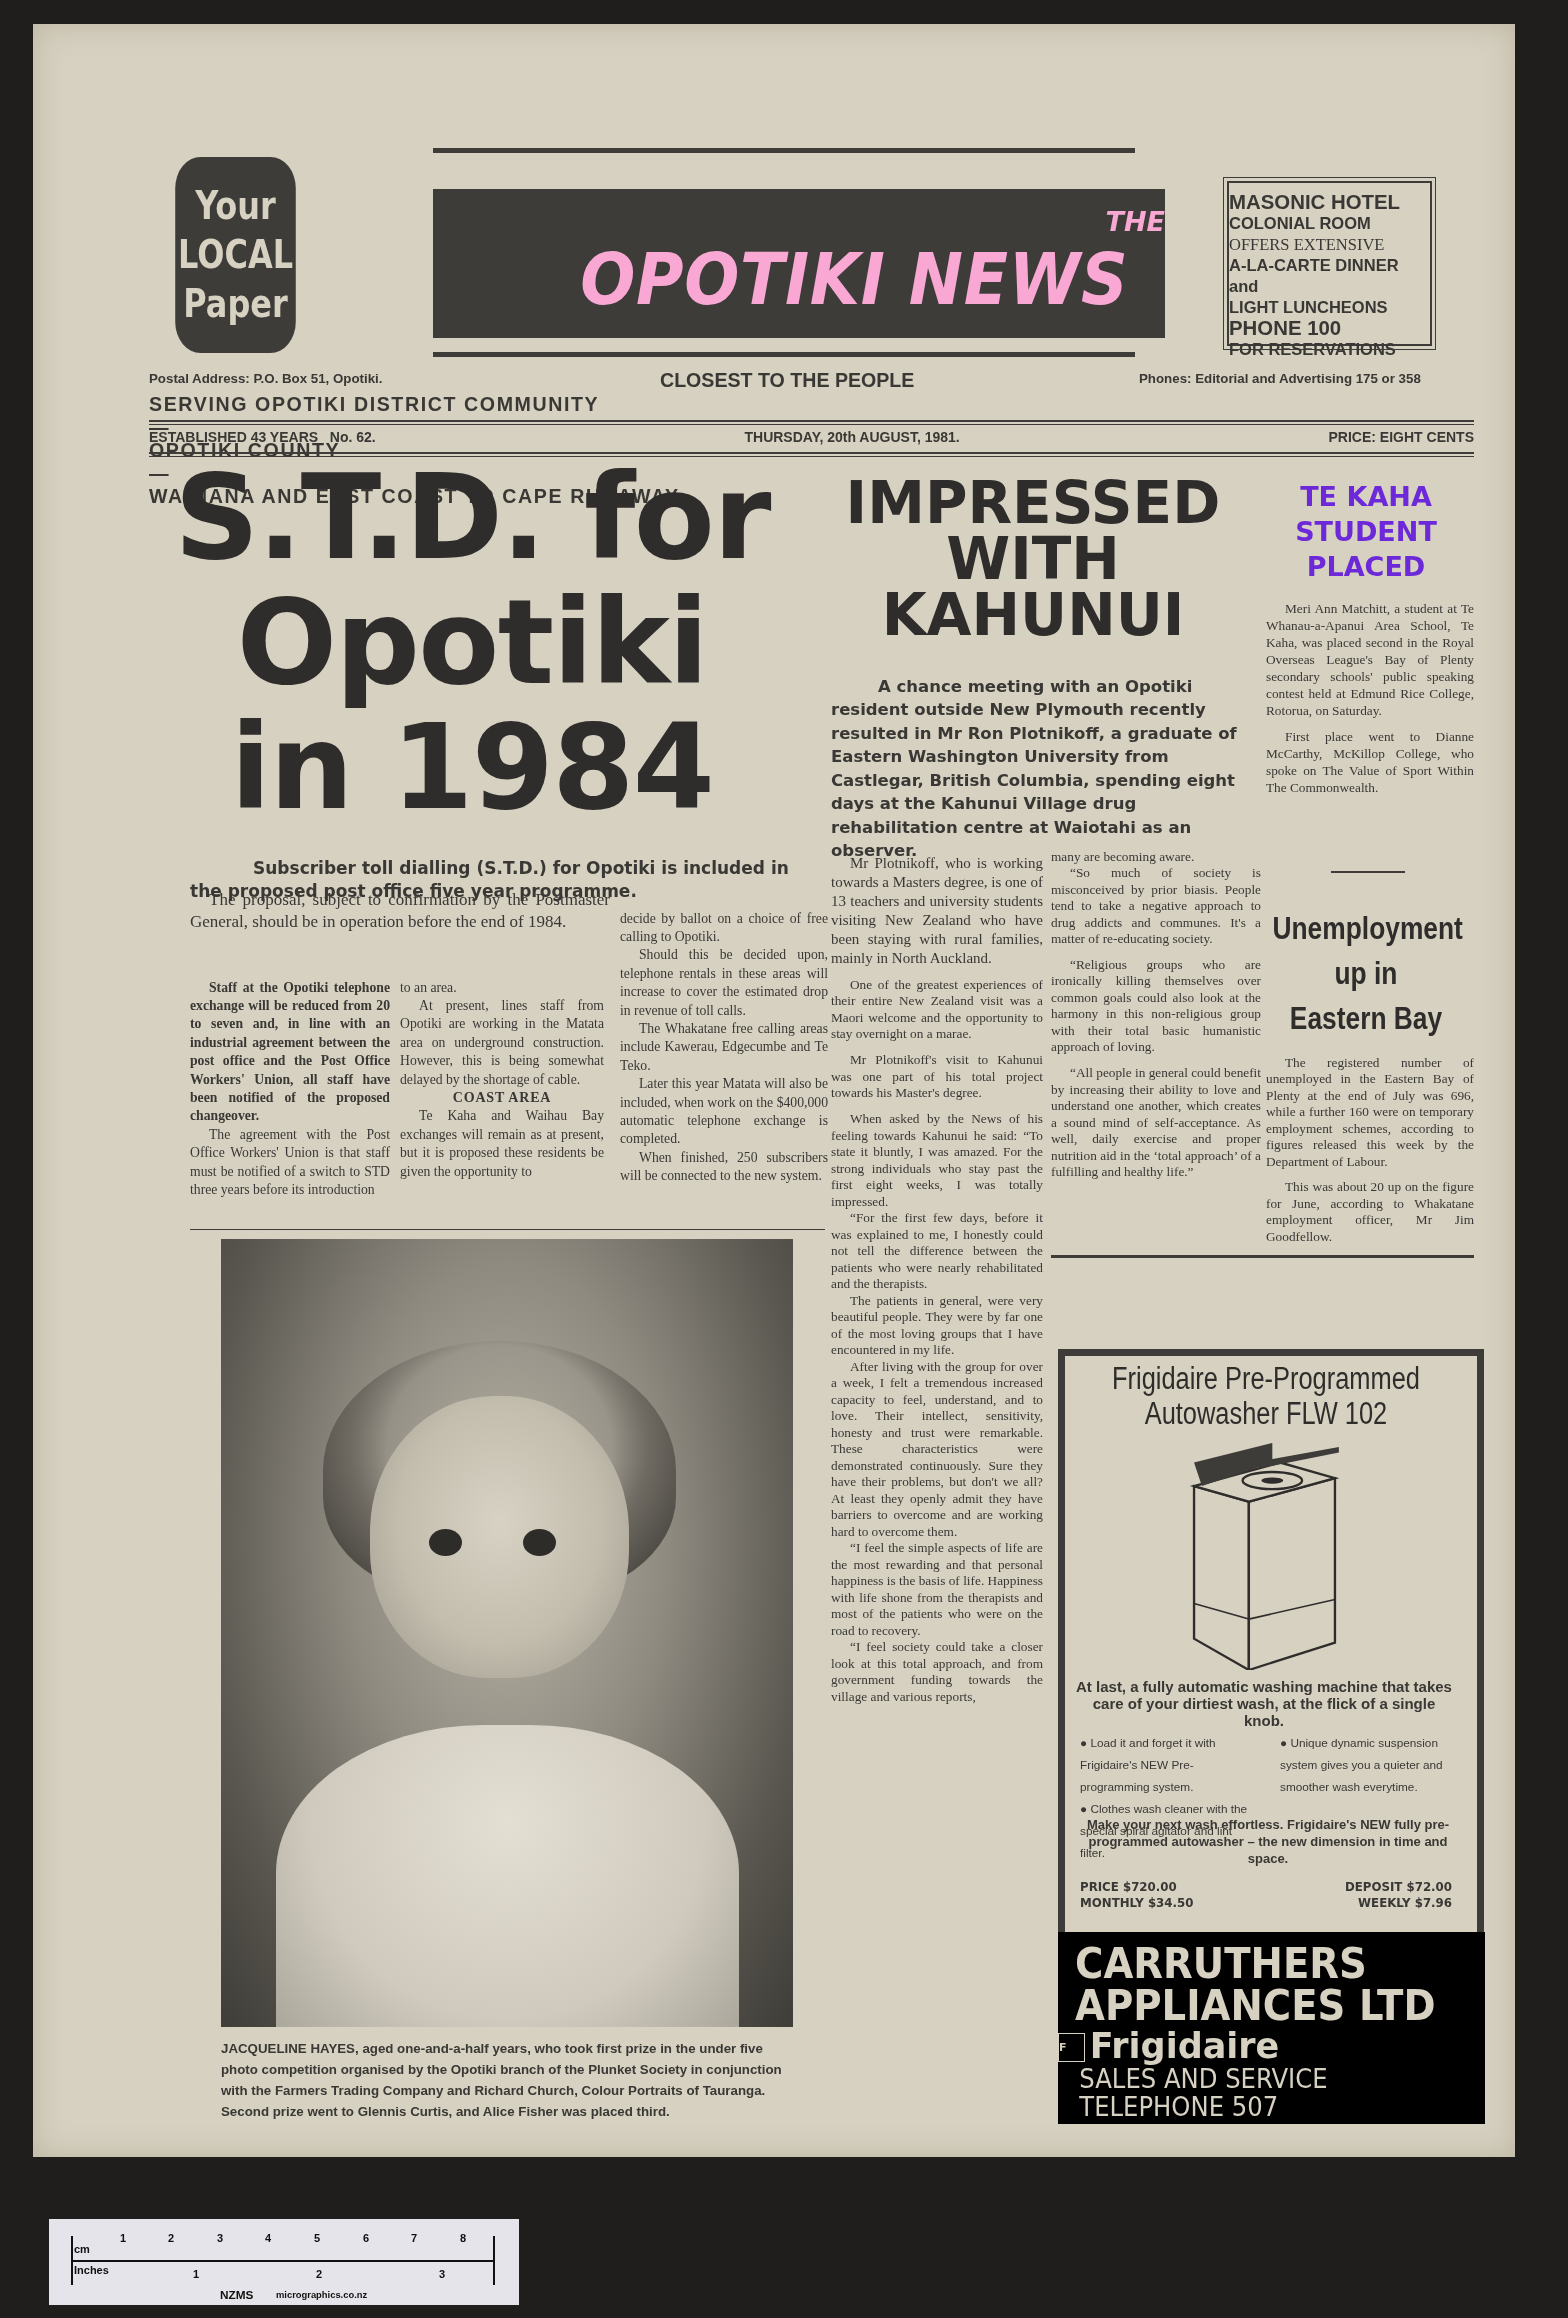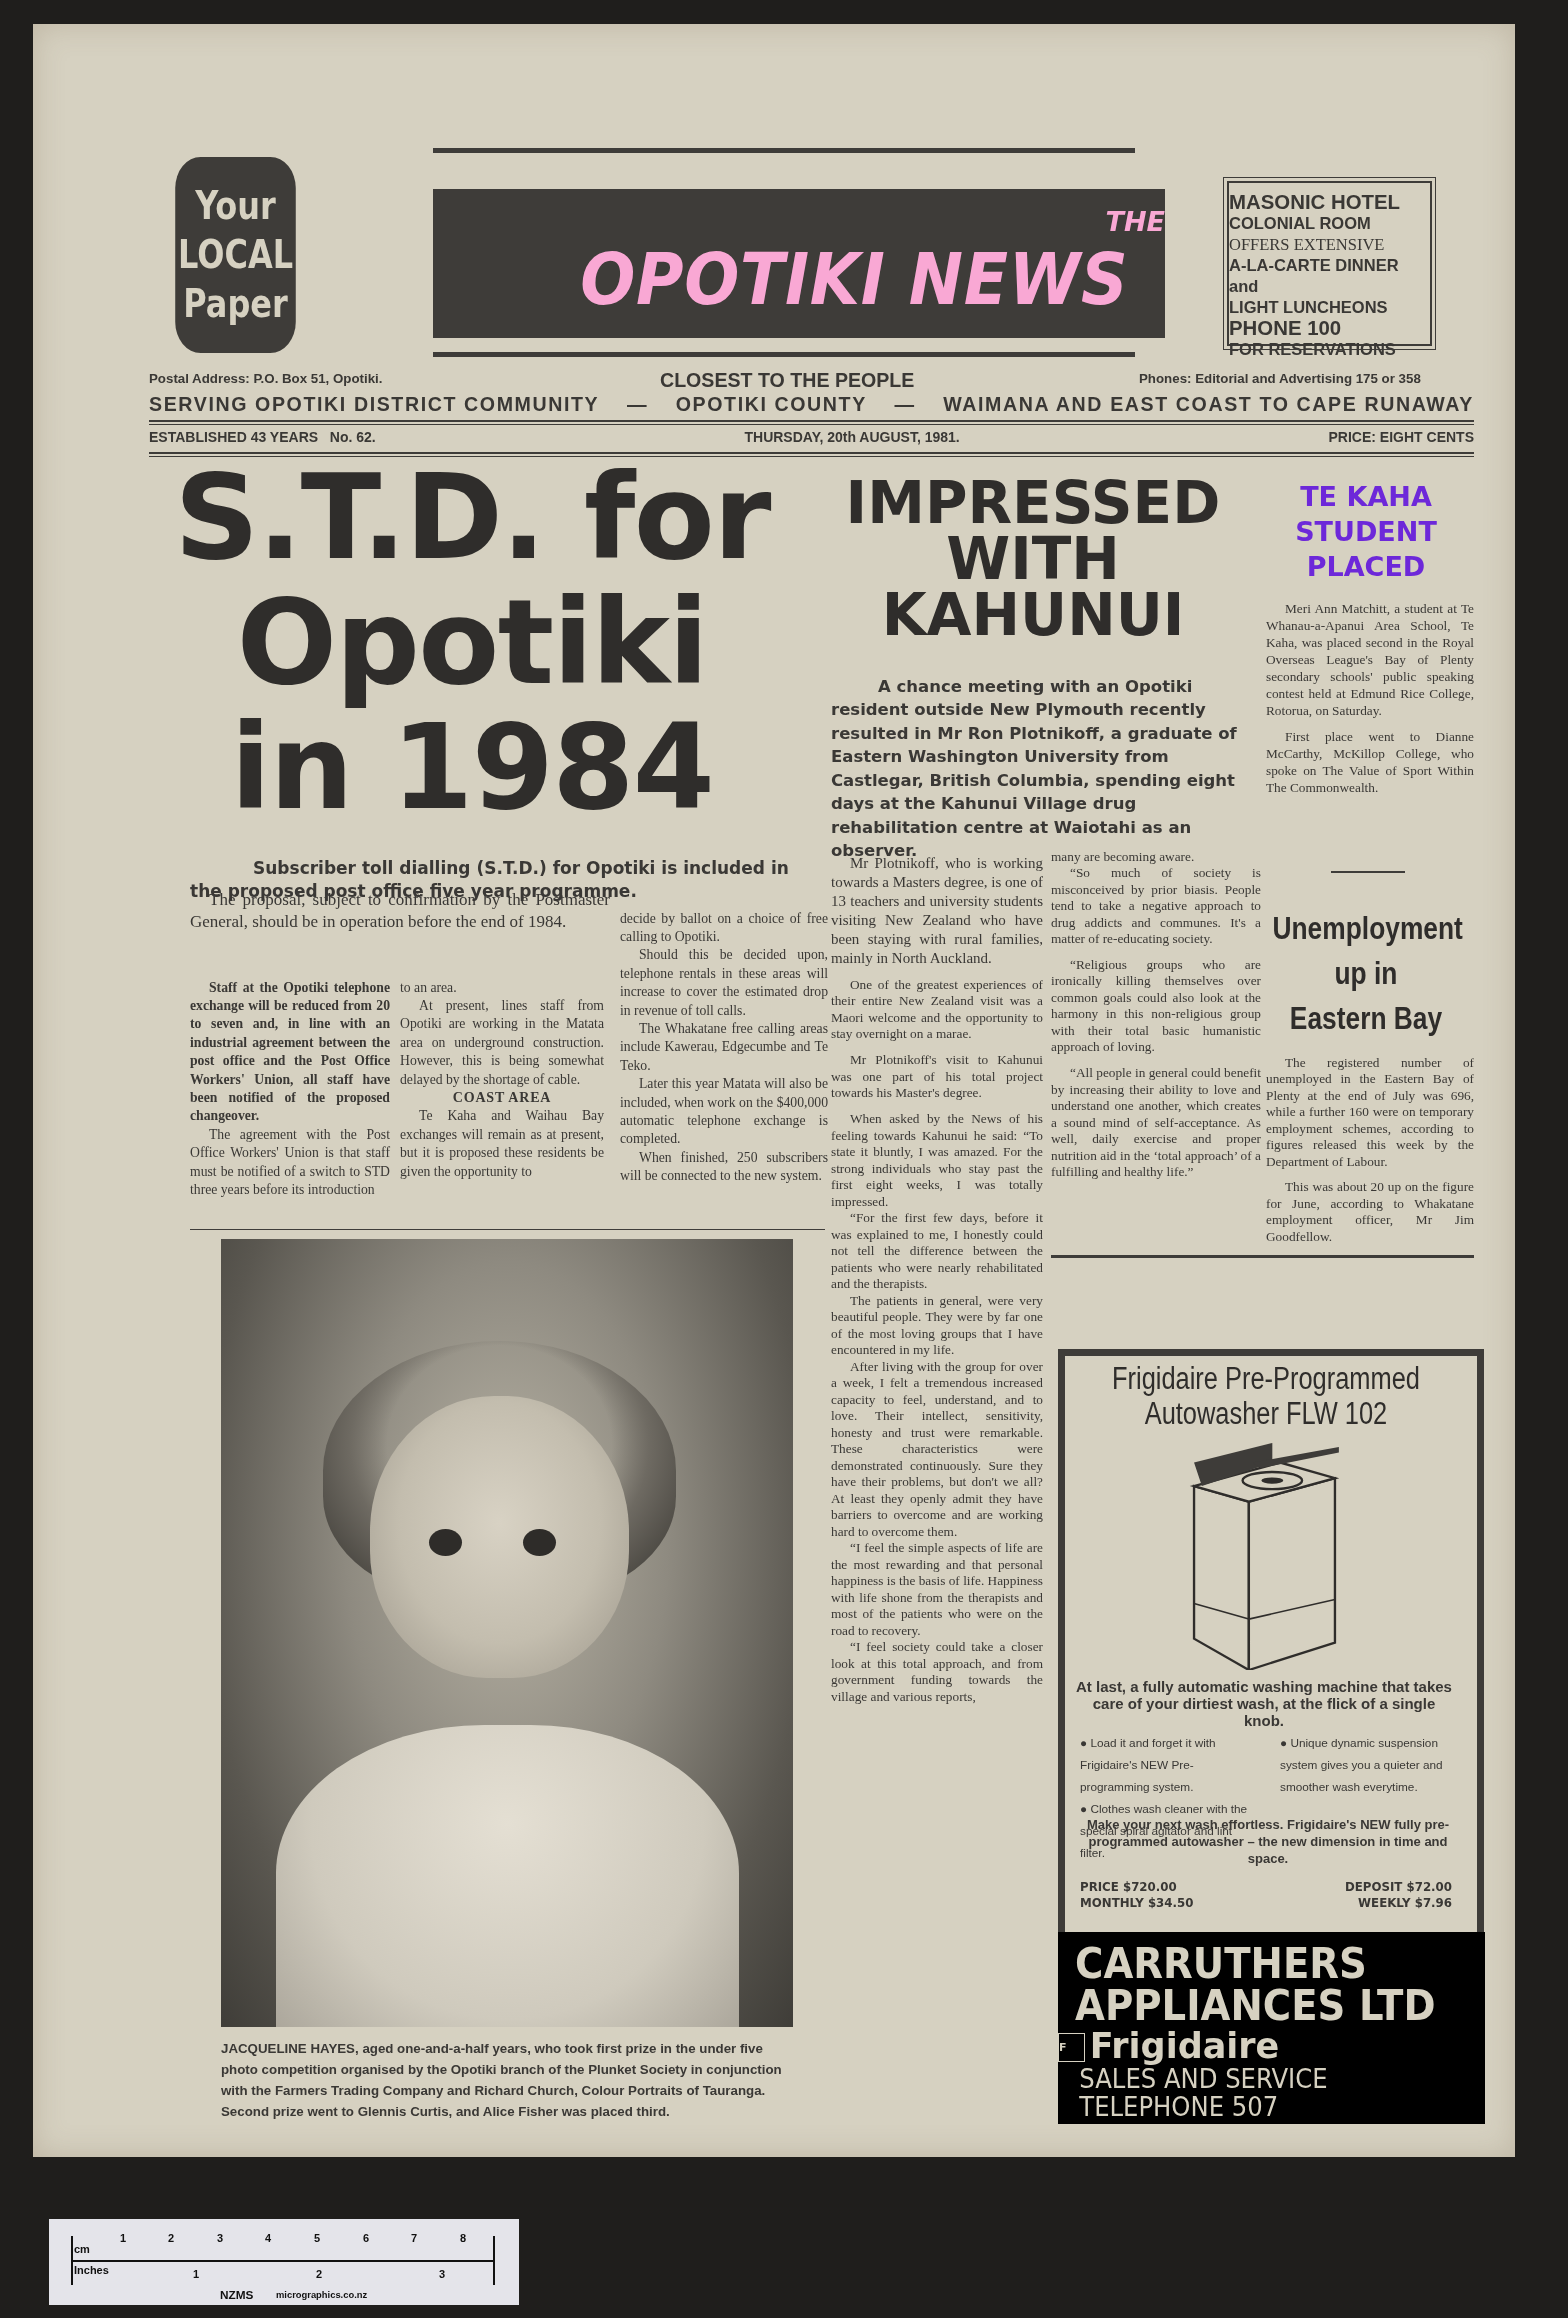--- a/index.html
+++ b/index.html
@@ -11,21 +11,21 @@
   .serif{font-family:"Liberation Serif","DejaVu Serif",serif;}
   .rule{position:absolute;background:#3e3c39;}
   
   .pill{left:129px;top:133px;width:147px;height:196px;background:#3e3c39;border-radius:31px;color:#d6d1c1;text-align:center;display:flex;flex-direction:column;justify-content:center;font-weight:bold;font-size:39px;line-height:49px;transform:scaleX(.82);}
   .flag{left:400px;top:165px;width:732px;height:149px;background:#3e3c39;color:#f9a8d4;text-align:right;}
   .flag .the{font-style:italic;font-weight:bold;font-size:27px;margin-top:17px;}
   .flag .name{font-style:italic;font-weight:bold;font-size:72px;letter-spacing:0.8px;margin-top:0;transform:scaleX(.9);}
   .adbox{left:1194px;top:157px;width:205px;height:165px;border:2.4px double #3e3c39;outline:1.6px solid #3e3c39;outline-offset:3.1px;font-weight:bold;font-size:16.5px;line-height:21px;padding-top:9.4px;box-sizing:border-box;}
   .adbox .big{font-size:20.4px;}
   .info{font-weight:bold;font-size:13.3px;}
-  .serving{left:116px;top:369px;width:1325px;font-weight:bold;font-size:19.6px;letter-spacing:1.6px;display:flex;justify-content:space-between;}
+  .serving{left:116px;top:369px;width:1325px;font-weight:bold;font-size:19.6px;letter-spacing:1.6px;display:flex;justify-content:space-between;flex-direction:column;}
   .dateline{left:116px;top:405px;width:1325px;font-weight:bold;font-size:14px;display:flex;justify-content:space-between;}
   
   .h-std{left:141px;top:431px;width:596px;text-align:center;font-weight:bold;font-size:118px;line-height:125px;letter-spacing:-1.6px;color:#2f2d2b;}
   .h-imp{left:792px;top:451px;width:416px;text-align:center;font-weight:bold;font-size:58px;line-height:56px;color:#2f2d2b;}
   .h-tk{left:1223px;top:455px;width:220px;text-align:center;font-weight:bold;font-size:27px;line-height:35px;color:#6d28d9;}
   .h-un{left:1223px;top:882px;width:220px;text-align:center;font-weight:bold;font-size:31px;line-height:45px;color:#2f2d2b;transform:scaleX(.85);}
   .deck{font-weight:bold;font-size:17px;line-height:23.5px;}
   .col{font-size:13.7px;line-height:18.4px;text-align:justify;}
   .col p{margin:0;text-indent:19px;}
   .col p.gap{margin-top:9.4px;}

